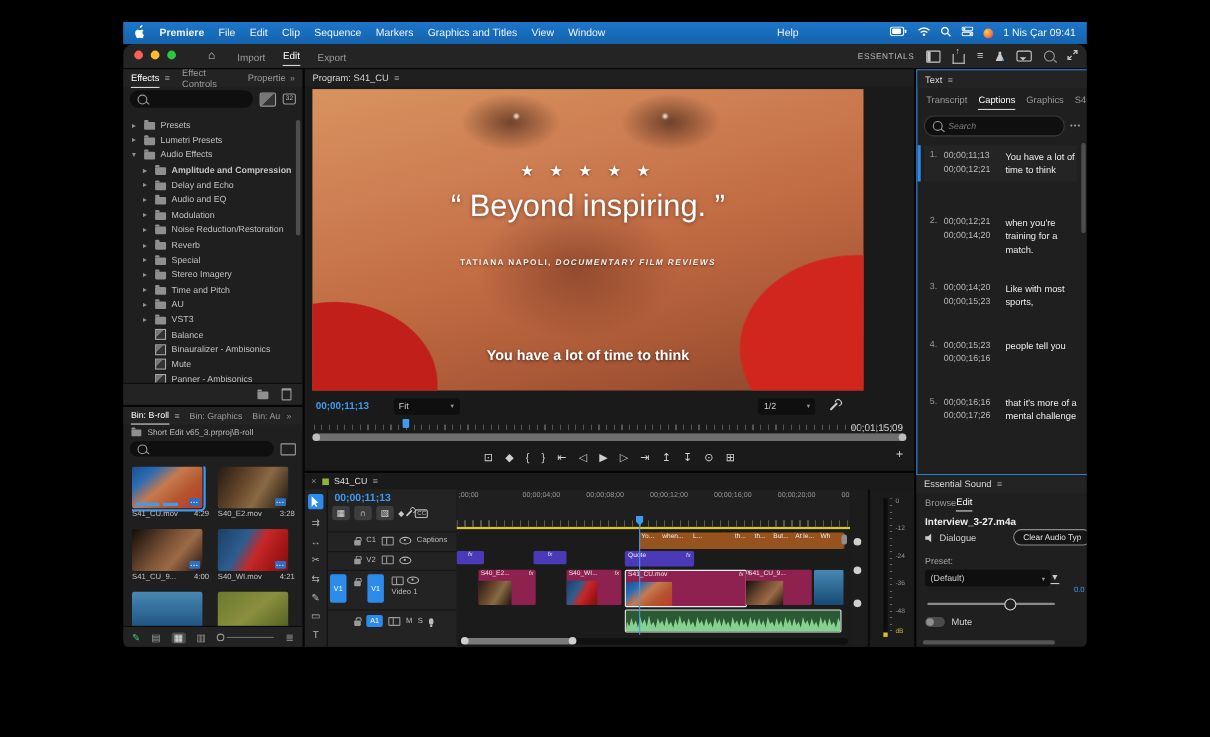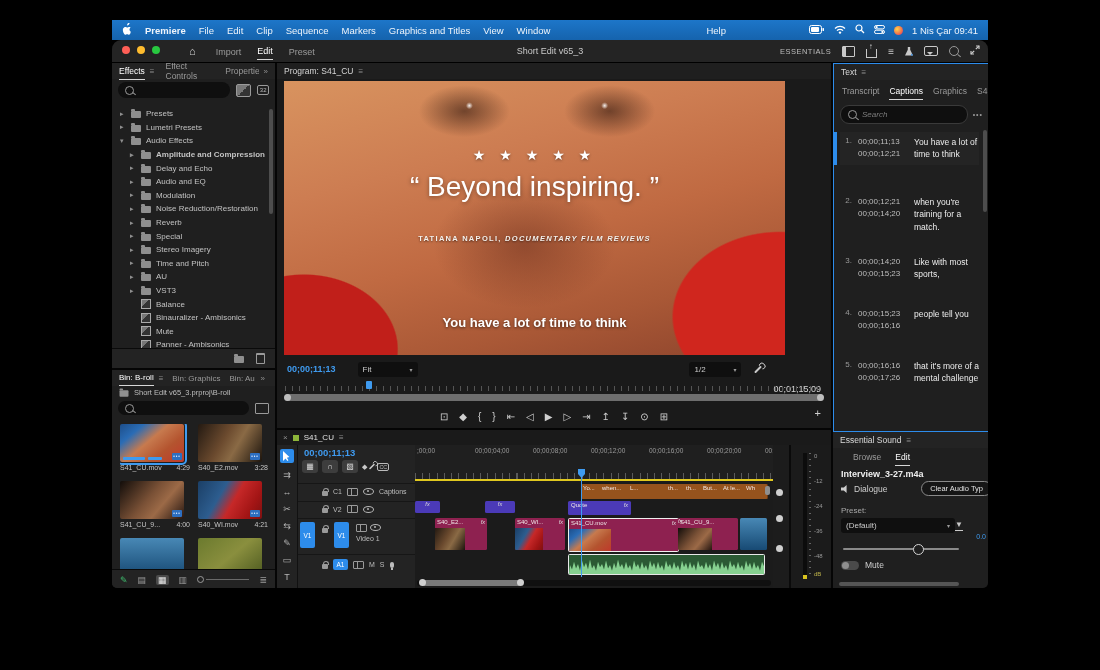--- a/index.html
+++ b/index.html
@@ -136,22 +136,21 @@
 
   <div id="appwin">
 
     <div class="titlebar">
       <span style="margin-left:10px;"><span class="tl-dot" style="background:#ff5f57;"></span></span>
       <span><span class="tl-dot" style="background:#febc2e;"></span></span>
       <span><span class="tl-dot" style="background:#28c840;"></span></span>
       <span style="margin:0 20px 0 22px;font-size:11px;color:#c9c9c9;">⌂</span>
       <span class="nav-item">Import</span>
       <span class="nav-item on">Edit</span>
-      <span class="nav-item">Preset</span>
-      <span class="tb-title">Short Edit v65_3</span>
+      <span class="nav-item">Export</span>
       <span class="tb-right">
         <span class="ws">ESSENTIALS</span>
         <span class="wsico"></span>
         <span class="shareico"></span>
         <span style="font-size:10px;">≡</span>
         <span class="flask">
             <span class="bluedot"></span>
           </span>
         <span class="bubble"></span>
         <span class="mag" style="width:8px;height:8px;"></span>
@@ -618,21 +617,21 @@
           <span class="capx">that it's more of a mental challenge</span>
         </div>
         <div style="position:absolute;right:2px;top:66px;width:4px;height:82px;background:#4d4d4d;border-radius:2px;"></div>
       </div>
 
       <div class="panel" style="left:721px;top:369px;width:155px;height:157px;">
         <div class="phead">
           <span class="ptab on" style="border:none;color:#d9d9d9;">Essential Sound</span>
           <span class="burger">≡</span>
         </div>
-        <div style="display:flex;align-items:flex-start;gap:14px;padding:1px 20px;height:16px;">
+        <div style="display:flex;align-items:flex-end;padding:1px 8px;height:16px;">
           <span class="ptab">Browse</span>
           <span class="ptab on">Edit</span>
         </div>
         <div style="padding:3px 8px 0;font-size:9px;font-weight:bold;color:#eee;">Interview_3-27.m4a</div>
         <div style="position:absolute;left:8px;top:52px;display:flex;align-items:center;gap:5px;font-size:8.5px;color:#cfcfcf;">
           <span class="spk"></span>
           <span>Dialogue</span>
         </div>
         <span style="position:absolute;right:-4px;top:49px;border:1px solid #8a8a8a;border-radius:8px;padding:2px 8px;font-size:7.5px;color:#e0e0e0;white-space:nowrap;background:#161616;">Clear Audio Typ</span>
         <div style="position:absolute;left:8px;top:74px;font-size:8px;color:#a8a8a8;">Preset:</div>

